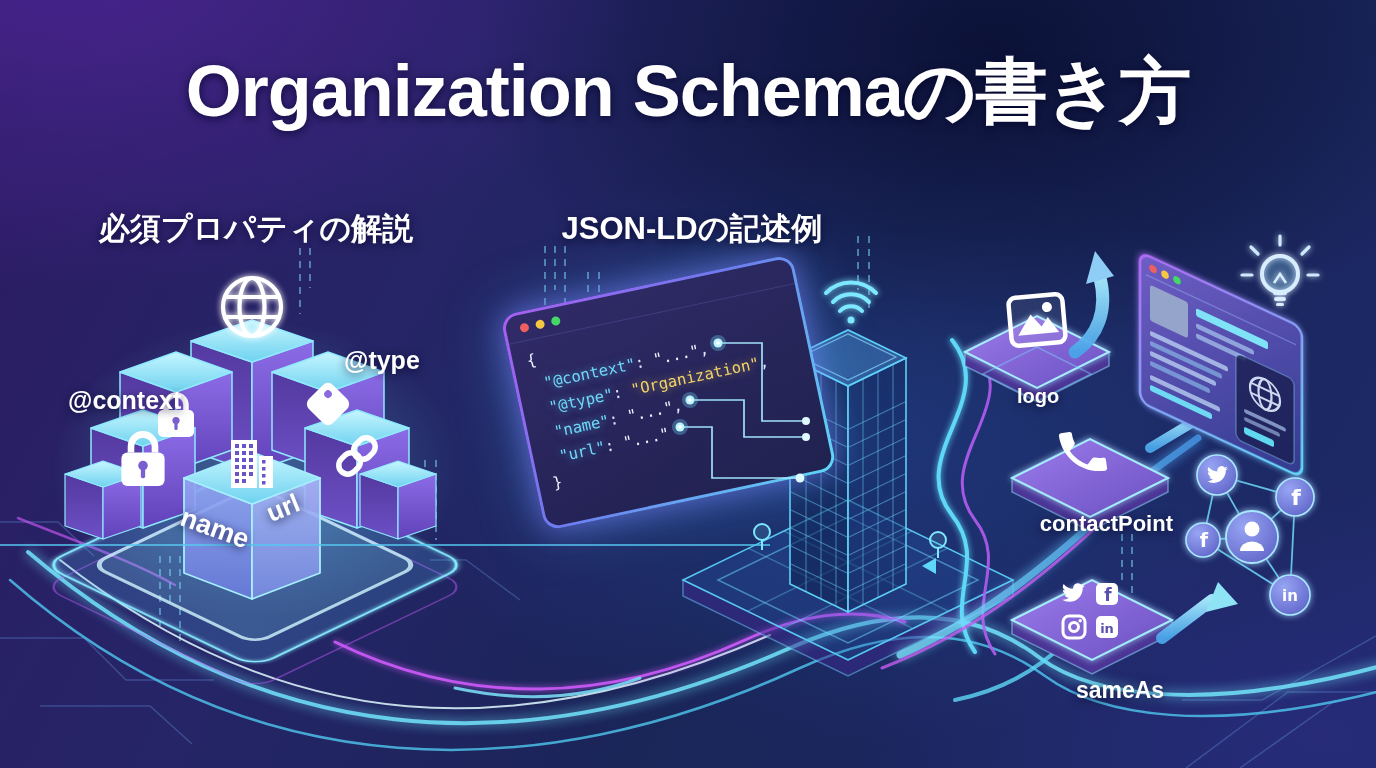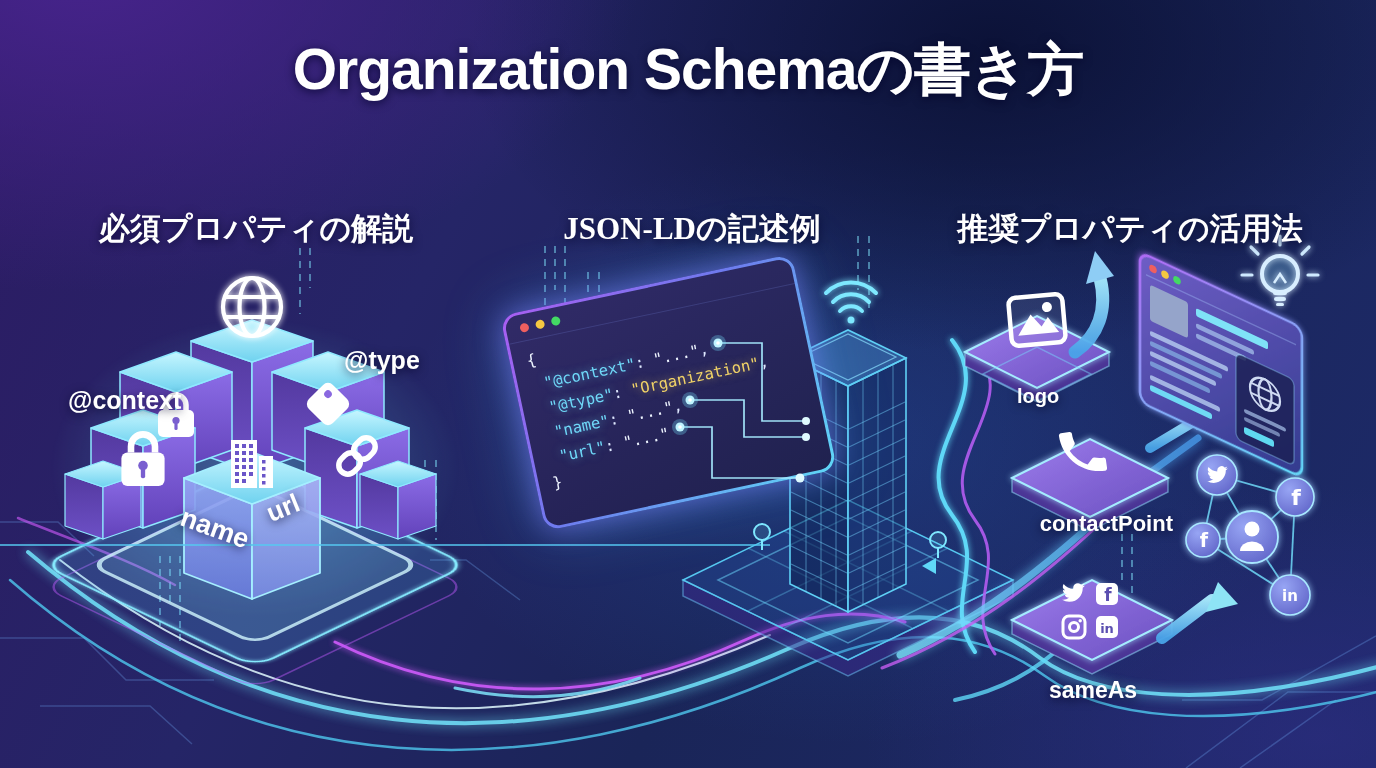--- a/index.html
+++ b/index.html
@@ -11,32 +11,32 @@
       radial-gradient(820px 480px at 72% 6%, rgba(10,16,52,.9), rgba(10,16,52,0) 64%),
       radial-gradient(700px 460px at 62% 58%, rgba(40,92,190,.30), rgba(40,92,190,0) 65%),
       radial-gradient(760px 420px at 96% 96%, rgba(44,44,128,.7), rgba(44,44,128,0) 60%),
       linear-gradient(118deg,#2d1b64 0%,#252567 32%,#1a2558 58%,#1d2a69 100%);
   }
   svg{position:absolute;left:0;top:0;}
   .art{z-index:1;}
   .overlay{z-index:3;pointer-events:none;}
   .lbl{position:absolute;z-index:4;color:#fff;font-weight:bold;
        text-shadow:0 2px 10px rgba(0,0,40,.75);white-space:nowrap;}
-  .title{left:0;right:0;top:32px;text-align:center;font-size:57px;letter-spacing:-1px;}
+  .title{left:0;right:0;top:44px;text-align:center;font-size:72px;letter-spacing:-1px;}
   .heading{font-size:31px;text-align:center;margin-top:36px;}
   .h-left{left:60px;top:172px;width:392px;}
-  .h-mid{left:518px;top:172px;width:348px;font-family:Liberation Serif, serif;}
+  .h-mid{left:518px;top:172px;width:348px;}
   .h-right{left:938px;top:172px;width:384px;}
   .lbl-context{left:68px;top:346px;font-size:25px;margin-top:40px;}
   .lbl-type{left:344px;top:346px;font-size:25px;text-align:center;}
   .lbl-name{left:187px;top:502px;font-size:27px;transform:rotate(20deg);transform-origin:left top;}
   .lbl-url{left:262px;top:500px;font-size:26px;transform:rotate(-22deg);transform-origin:left top;}
   .lbl-logo{left:1007px;top:385px;width:62px;text-align:center;font-size:20px;}
   .lbl-contact{left:1005px;top:511px;width:168px;text-align:right;font-size:22px;}
-  .lbl-sameas{left:1037px;top:677px;width:112px;text-align:center;font-size:23px;}
+  .lbl-sameas{left:1064px;top:677px;width:112px;text-align:center;font-size:23px;}
 
   .code-frame{
     position:absolute;z-index:2;left:500px;top:316px;width:292px;height:214px;
     transform:rotate(-12deg);transform-origin:top left;
     padding:3px;border-radius:16px;
     background:linear-gradient(135deg,#a95ef2 0%,#6d7bee 45%,#5fd8f7 100%);
     box-shadow:0 0 28px rgba(130,120,255,.55),0 0 60px rgba(90,200,255,.35);
   }
   .code-inner{width:100%;height:100%;border-radius:13px;box-sizing:border-box;
     background:linear-gradient(160deg,rgba(45,41,99,.97),rgba(30,28,74,.97));}
@@ -535,21 +535,20 @@
         <circle cx="680" cy="427" r="1.8" fill="#fff"></circle>
     <circle cx="806" cy="421" r="4" fill="#dffaff"></circle>
     <circle cx="806" cy="437" r="4" fill="#dffaff"></circle>
     <circle cx="800" cy="478" r="4.5" fill="#dffaff"></circle>
   </g>
 </svg>
 
 <div class="lbl title">Organization Schemaの書き方</div>
 <div class="lbl heading h-left">必須プロパティの解説</div>
 <div class="lbl heading h-mid">JSON-LDの記述例</div>
-<div class="lbl heading h-right">推奨プロパティの活用法</div>
 
 <div class="lbl lbl-context">@context</div>
 <div class="lbl lbl-type">@type</div>
 <div class="lbl lbl-name">name</div>
 <div class="lbl lbl-url">url</div>
 
 <div class="lbl lbl-logo">logo</div>
 <div class="lbl lbl-contact">contactPoint</div>
 <div class="lbl lbl-sameas">sameAs</div>
 

